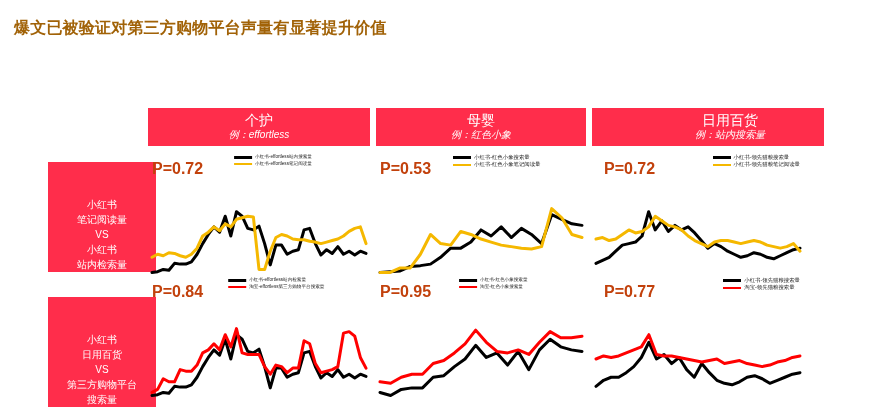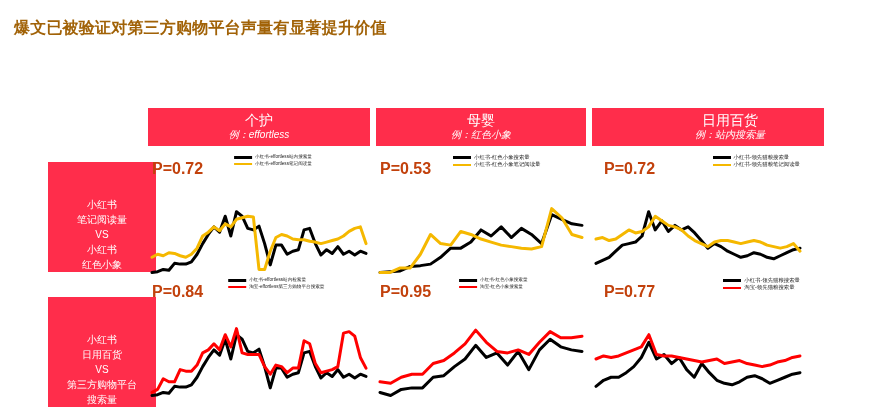--- a/index.html
+++ b/index.html
@@ -157,21 +157,21 @@
     <span class="ch-title">日用百货</span>
     <span class="ch-sub">例：站内搜索量</span>
   </div>
 
   <div class="row-label row-label-1">
     <div>
       <span>小红书</span>
       <span>笔记阅读量</span>
       <span>VS</span>
       <span>小红书</span>
-      <span>红色小象</span>
+      <span>站内检索量</span>
     </div>
   </div>
   <div class="row-label row-label-2">
     <div>
       <span>小红书</span>
       <span>日用百货</span>
       <span>VS</span>
       <span>第三方购物平台</span>
       <span>搜索量</span>
     </div>

